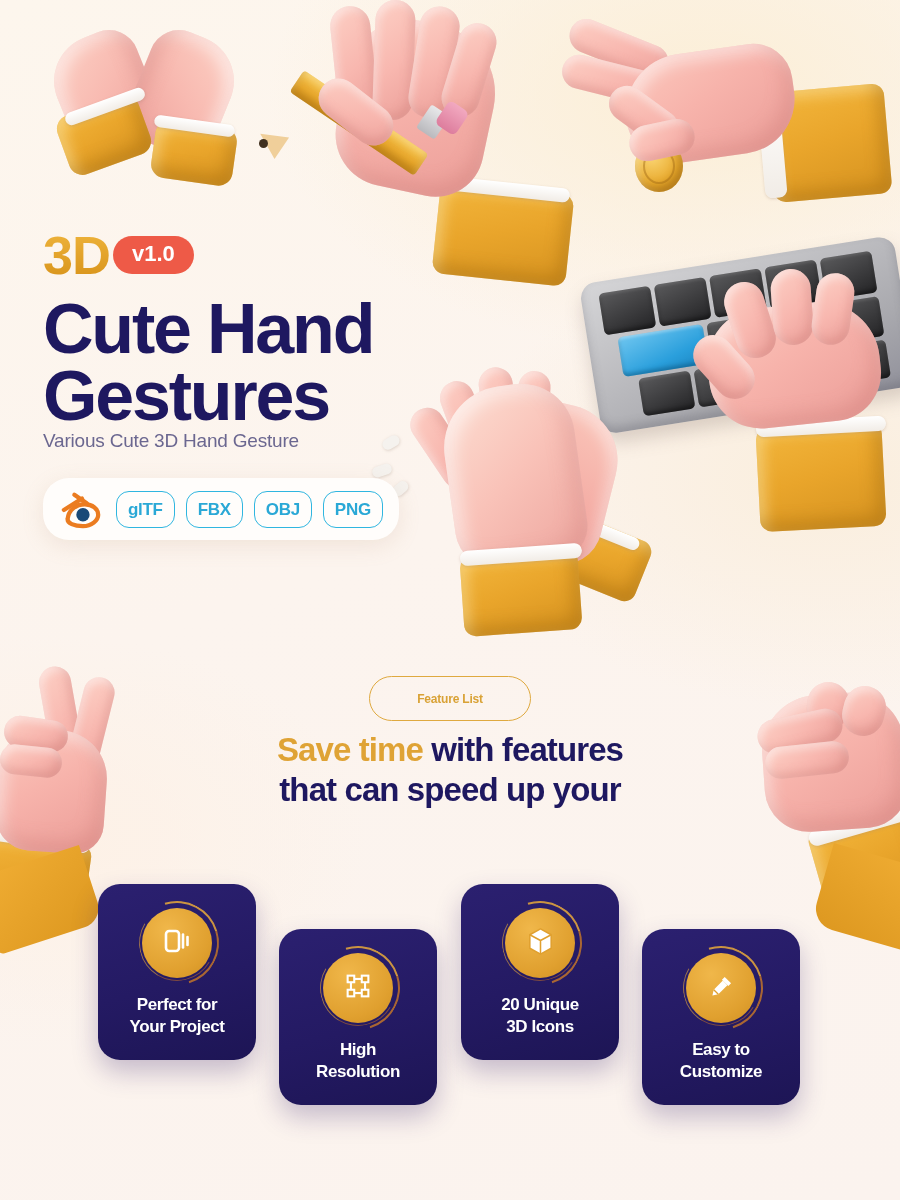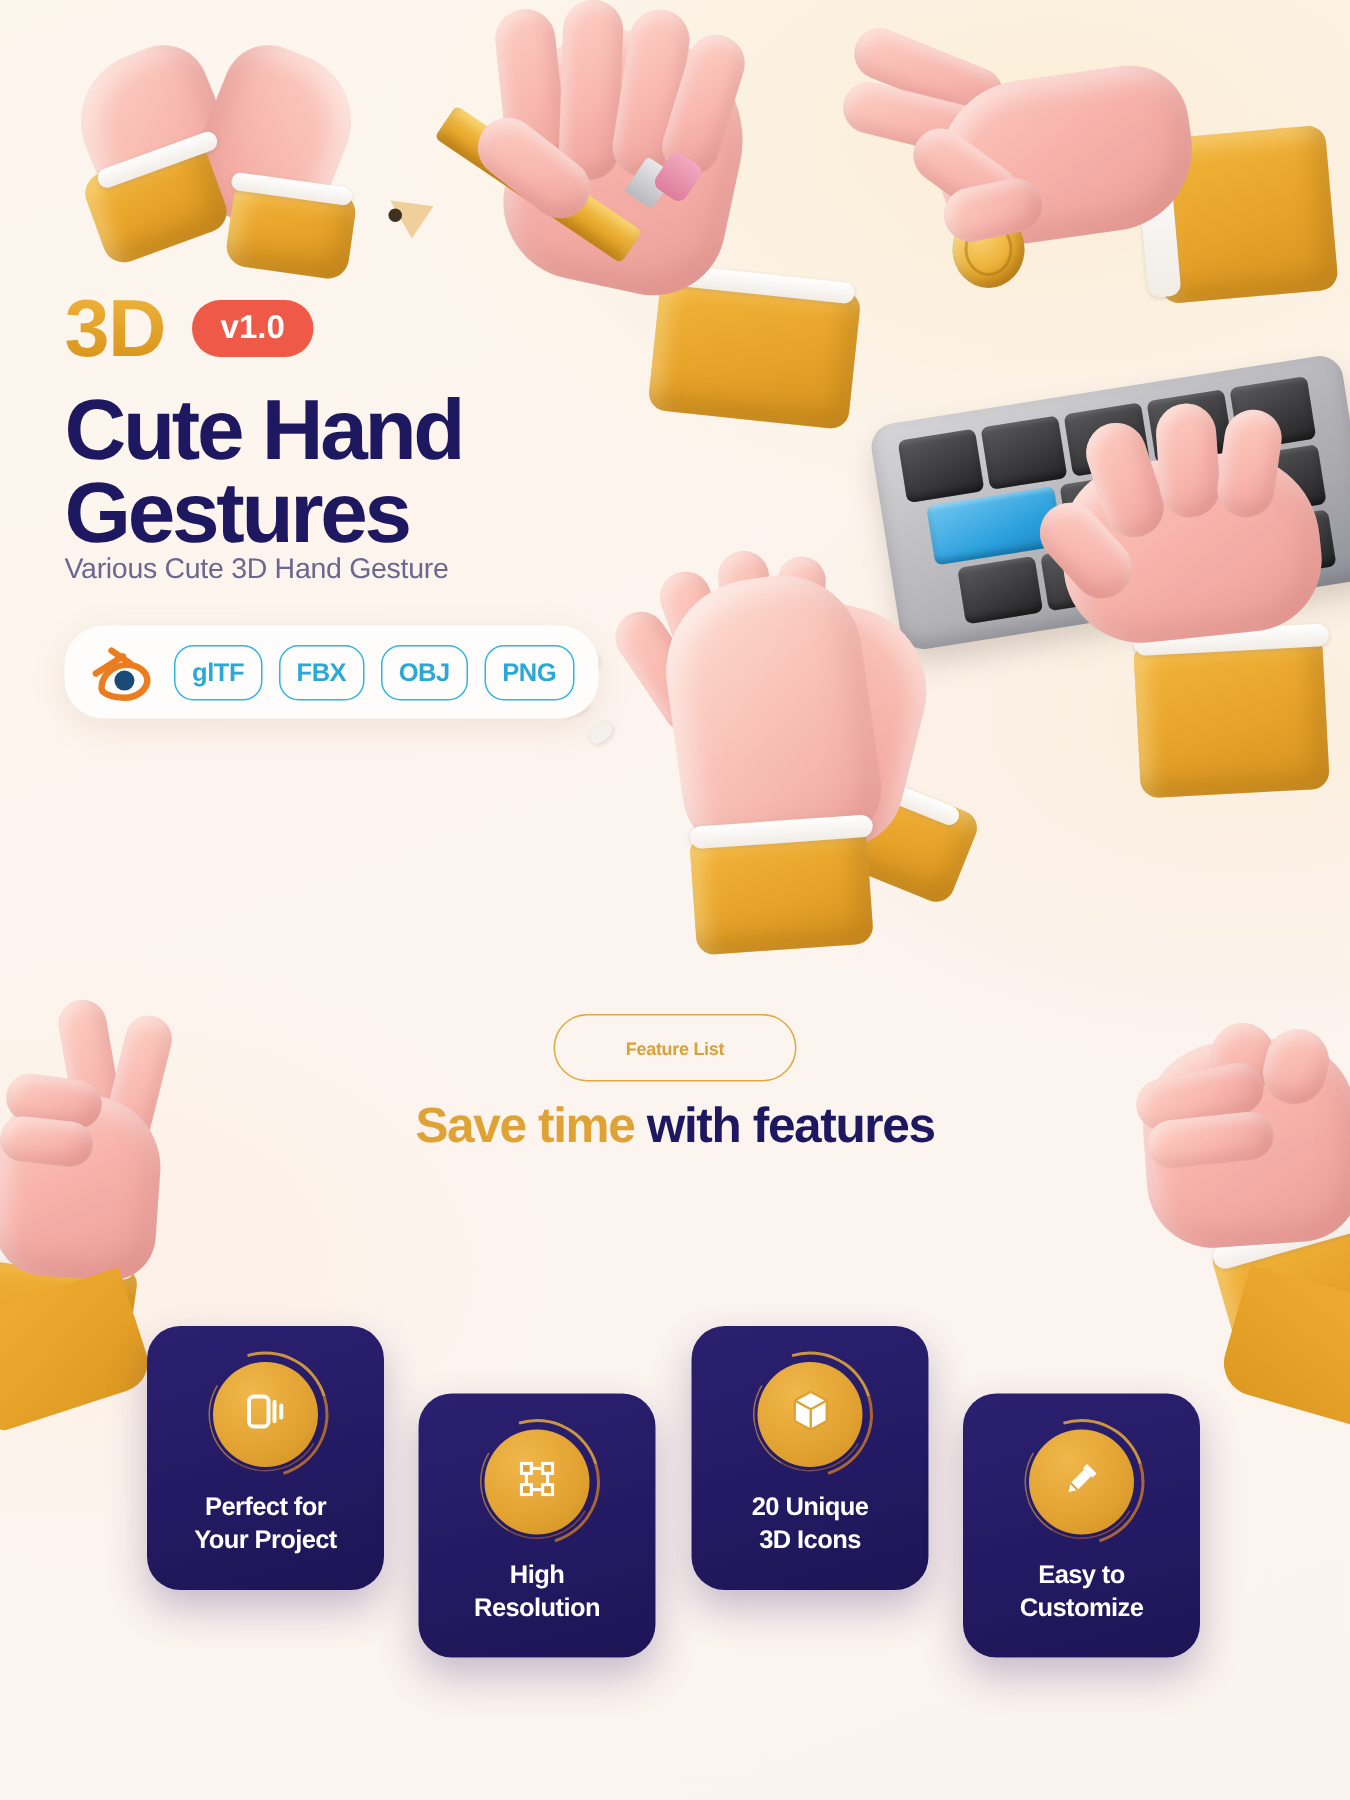--- a/index.html
+++ b/index.html
@@ -154,28 +154,28 @@
   #fist-hand .cuffband{ left:52px; top:148px; width:116px; height:16px; border-radius:8px; transform:rotate(-16deg);}
 
   
   #cuff-peek-left{ left:-16px; top:860px; width:110px; height:80px;
     background:linear-gradient(150deg,#f0ad33,#dd9820); border-radius:0 0 20px 6px; transform:rotate(-18deg);}
   #cuff-peek-right{ left:820px; top:858px; width:120px; height:84px;
     background:linear-gradient(200deg,#f0ad33,#dd9820); border-radius:0 0 8px 22px; transform:rotate(16deg);}
 
   
   .hero{ position:absolute; left:43px; top:192px; width:520px; z-index:6;}
-  .badge-row{ display:flex; align-items:center; gap:18px; }
+  .badge-row{ display:flex; align-items:center; gap:3px;margin-top:36px; }
   .logo3d{ font-size:54px; font-weight:bold; letter-spacing:-1px;
     color:#e3a62a; line-height:1;
     background:linear-gradient(180deg,#efb53d,#d79219);
     -webkit-background-clip:text; background-clip:text; -webkit-text-fill-color:transparent;}
   .vbadge{ background:#ee5a47; color:#fff; font-size:22px; font-weight:bold;
     padding:7px 19px 9px; border-radius:22px; line-height:1;}
-  .h1{ font-size:57px; font-weight:bold; color:#1e1860; line-height:.96;
+  .h1{ font-size:70px; font-weight:bold; color:#1e1860; line-height:.96;
     letter-spacing:-2.2px; margin-top:14px;}
   .h1 .l2{ display:block; }
   .sub{ font-size:19px; color:#6b6790; letter-spacing:-.2px;}
 
   .formats{ margin-top:26px; display:inline-flex; align-items:center; gap:11px;
     background:#fffdfb; border-radius:26px; padding:11px 16px;
     box-shadow:0 6px 22px rgba(180,140,110,.16);}
   .blender-logo{ width:46px; height:40px; position:relative; flex:0 0 auto;}
   .fmt{ border:1.8px solid #2fb6e0; color:#2aa8d6; border-radius:13px;
     padding:9px 11px; font-size:17px; font-weight:bold; line-height:1; letter-spacing:-.3px;}
@@ -343,21 +343,21 @@
       <span class="fmt">FBX</span>
       <span class="fmt">OBJ</span>
       <span class="fmt">PNG</span>
     </div>
   </div>
 
   <div class="feature-pill">Feature List</div>
 
   <div class="f-head">
     <span class="hi">Save time</span><span> with features</span><br>
-    <br>
+    <span>that can speed up your</span><br>
   </div>
 
   <div class="cards">
 
     <div class="card" id="card-1">
       <div class="ring">
         <div class="arc"></div>
           <div class="arc2"></div>
         <div class="disc">
           <span>

